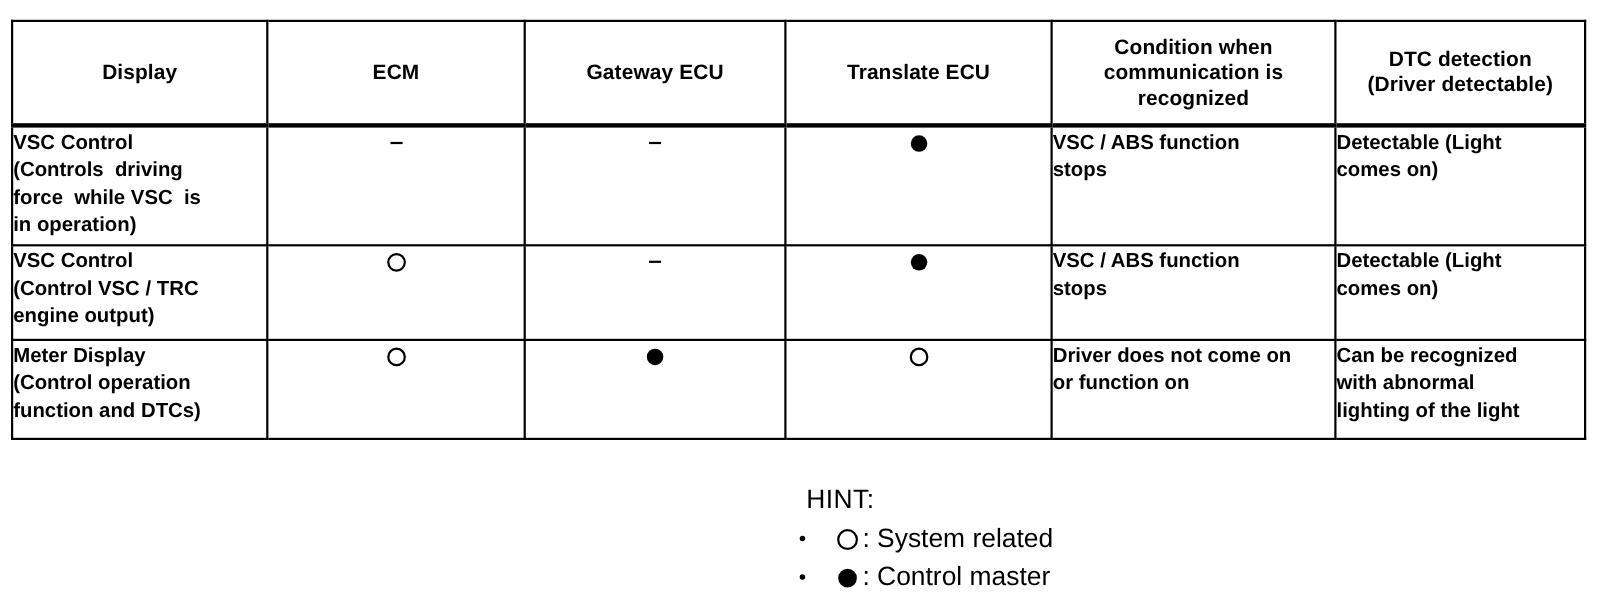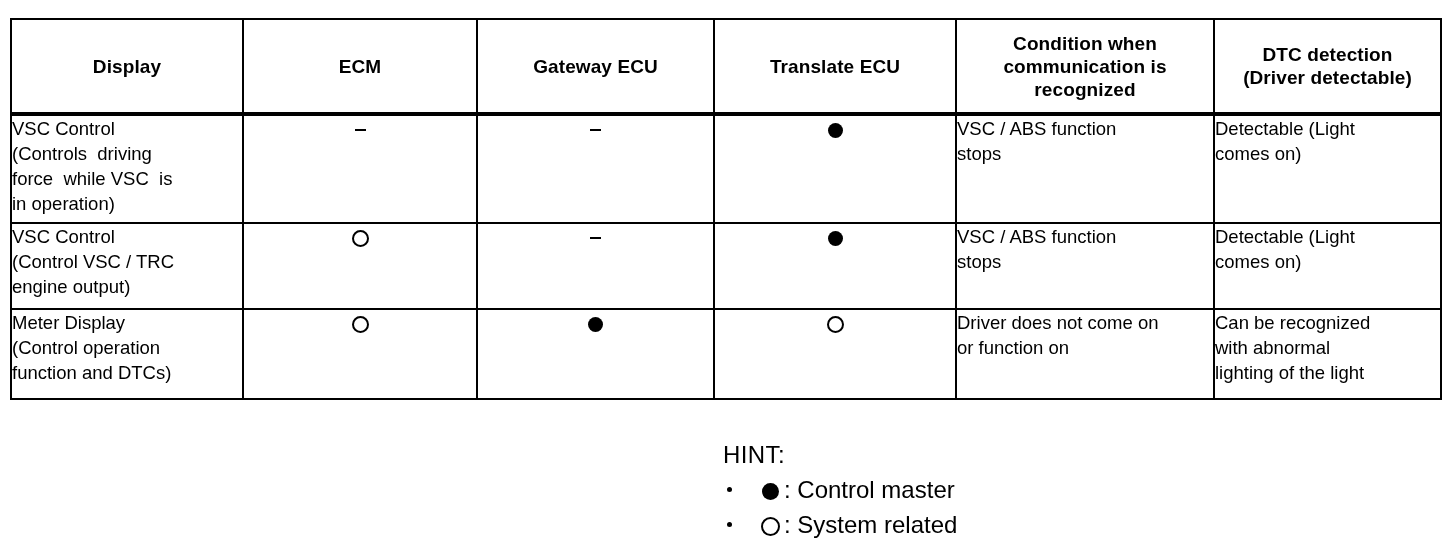--- a/index.html
+++ b/index.html
@@ -55,21 +55,21 @@
     line-height: 23px;
     height: 92px;
     border-bottom: 4px solid #000;
     letter-spacing: 0.1px;
   }
 
   
   table.spec tbody td {
     font-size: 18.5px;
     line-height: 25px;
-    font-weight: normal;
+    font-weight: bold;
   }
 
   td.text-cell {
     padding: 9px 0 8px 8px;
     text-align: left;
   }
   td.mark-cell {
     text-align: center;
     vertical-align: middle;
   }
@@ -112,20 +112,21 @@
     position: absolute;
     left: 723px;
     top: 437px;
     font-size: 24px;
     line-height: 35px;
     color: #000;
   }
   .hint-title {
     font-size: 24px;
     letter-spacing: 0.4px;
+    margin-left: 10px;
   }
   .hint-item {
     display: flex;
     align-items: center;
     white-space: nowrap;
   }
   .hint-bullet {
     display: inline-block;
     width: 5px;
     height: 5px;
@@ -289,27 +290,27 @@
       </tbody>
     </table>
   </div>
 
   <div class="hint">
     <div class="hint-title">HINT:</div>
 
     <div class="hint-item">
       <span class="hint-bullet"></span>
       <span class="hint-sym">
+        <span class="mark mark-open"></span>
+      </span>
+      <span class="hint-text">: System related</span>
+    </div>
+
+    <div class="hint-item">
+      <span class="hint-bullet"></span>
+      <span class="hint-sym">
         <span class="mark mark-filled"></span>
       </span>
       <span class="hint-text">: Control master</span>
     </div>
-
-    <div class="hint-item">
-      <span class="hint-bullet"></span>
-      <span class="hint-sym">
-        <span class="mark mark-open"></span>
-      </span>
-      <span class="hint-text">: System related</span>
-    </div>
   </div>
 
 </div>
 
 </body></html>

